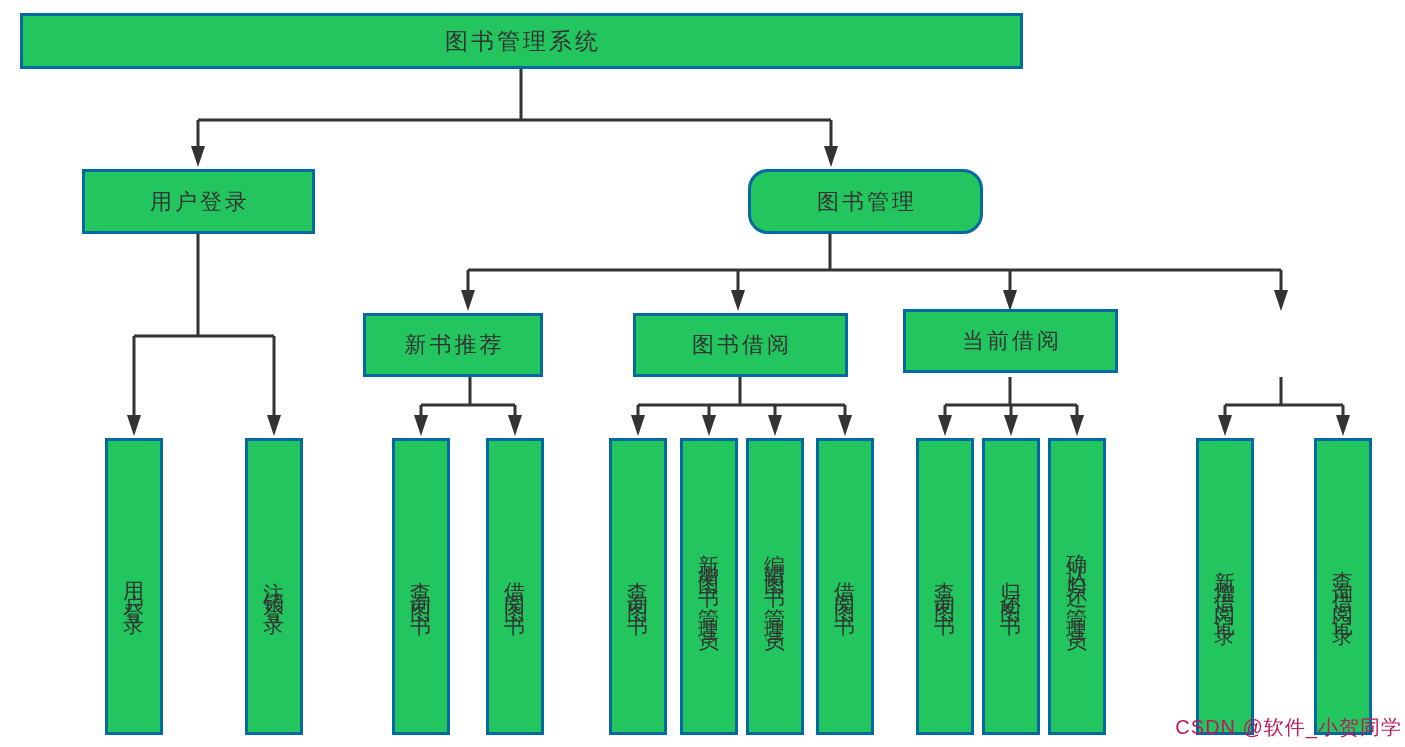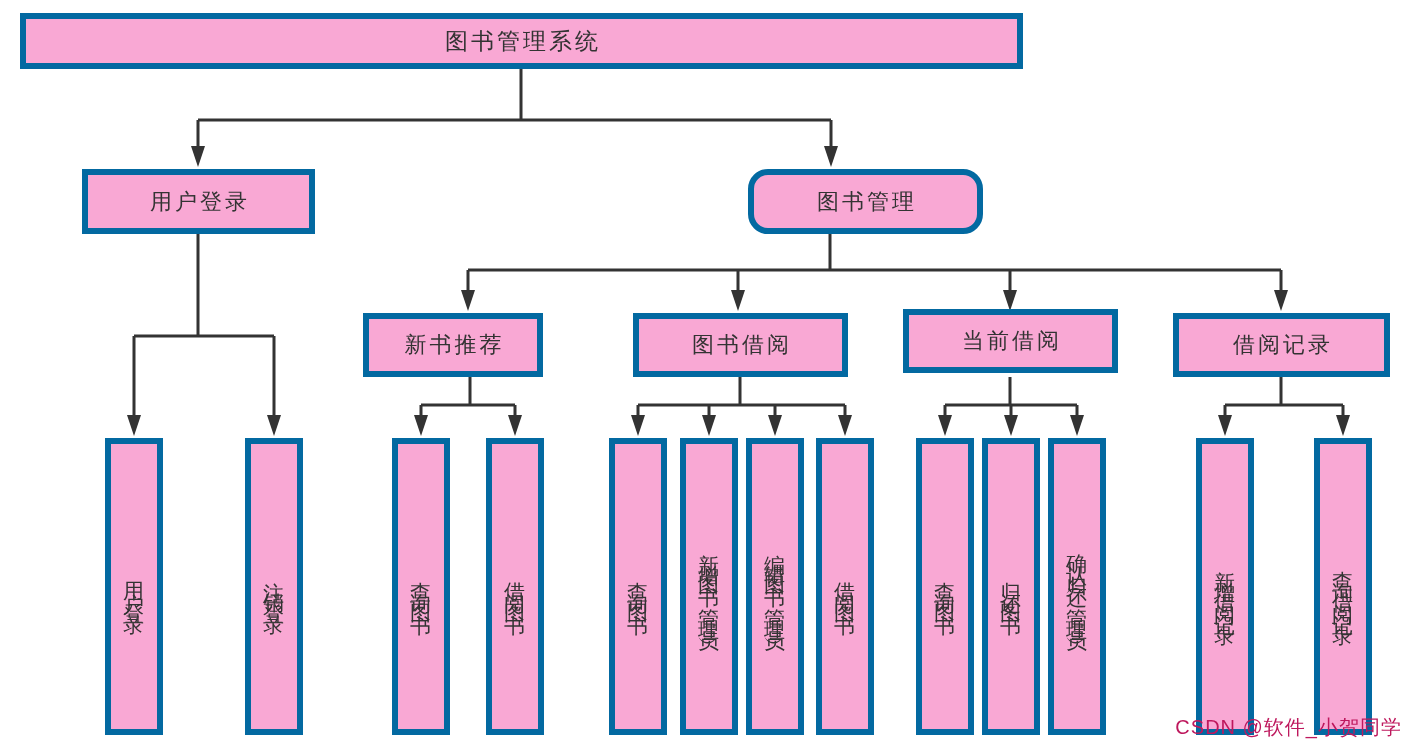--- a/index.html
+++ b/index.html
@@ -2,21 +2,21 @@
 <html><head>
 <meta charset="utf-8">
 <style>
   html,body{margin:0;padding:0;background:#ffffff;}
   .canvas{
     position:relative;width:1405px;height:747px;background:#ffffff;overflow:hidden;
     font-family:"Liberation Sans","DejaVu Sans",sans-serif;
   }
   .connector-layer{position:absolute;left:0;top:0;width:1405px;height:747px;pointer-events:none;}
   .node{
-    position:absolute;box-sizing:border-box;border:6px solid #0369a1;background:#f9a8d4;
+    position:absolute;box-sizing:border-box;border:3px solid #0369a1;background:#22c55e;
     display:flex;align-items:center;justify-content:center;color:#333333;
   }
   .h .label{font-size:22px;letter-spacing:3px;padding-left:3px;white-space:nowrap;}
   #n-root .label{font-size:23px;}
   .v .label{
     writing-mode:vertical-rl;text-orientation:mixed;
     font-size:21px;letter-spacing:11px;line-height:1;white-space:nowrap;
   }
   
   #n-root   {left:20px;  top:13px;  width:1003px;height:56px;}
@@ -60,23 +60,20 @@
 
   <div class="node h" id="n-rec">
     <span class="label">新书推荐</span>
   </div>
   <div class="node h" id="n-borrow">
     <span class="label">图书借阅</span>
   </div>
   <div class="node h" id="n-current">
     <span class="label">当前借阅</span>
   </div>
-  <div class="node h" id="n-record">
-    <span class="label">借阅记录</span>
-  </div>
 
   <div class="node v leaf" id="l1">
     <span class="label">用户登录</span>
   </div>
   <div class="node v leaf" id="l2">
     <span class="label">注销登录</span>
   </div>
   <div class="node v leaf" id="l3">
     <span class="label">查询图书</span>
   </div>

